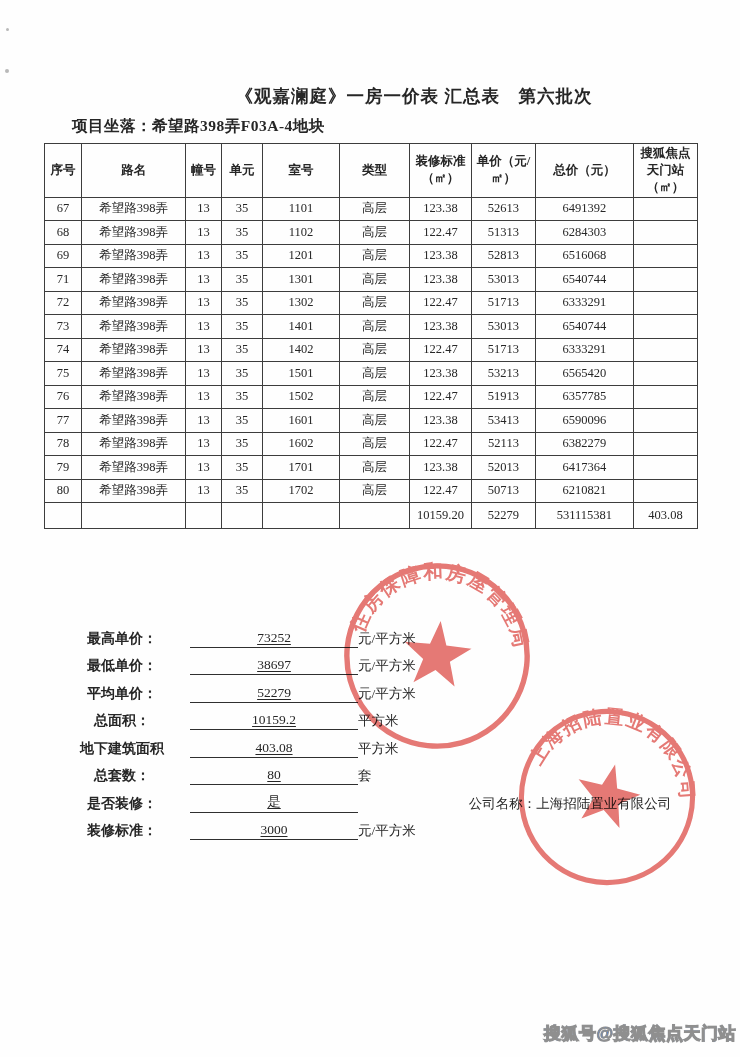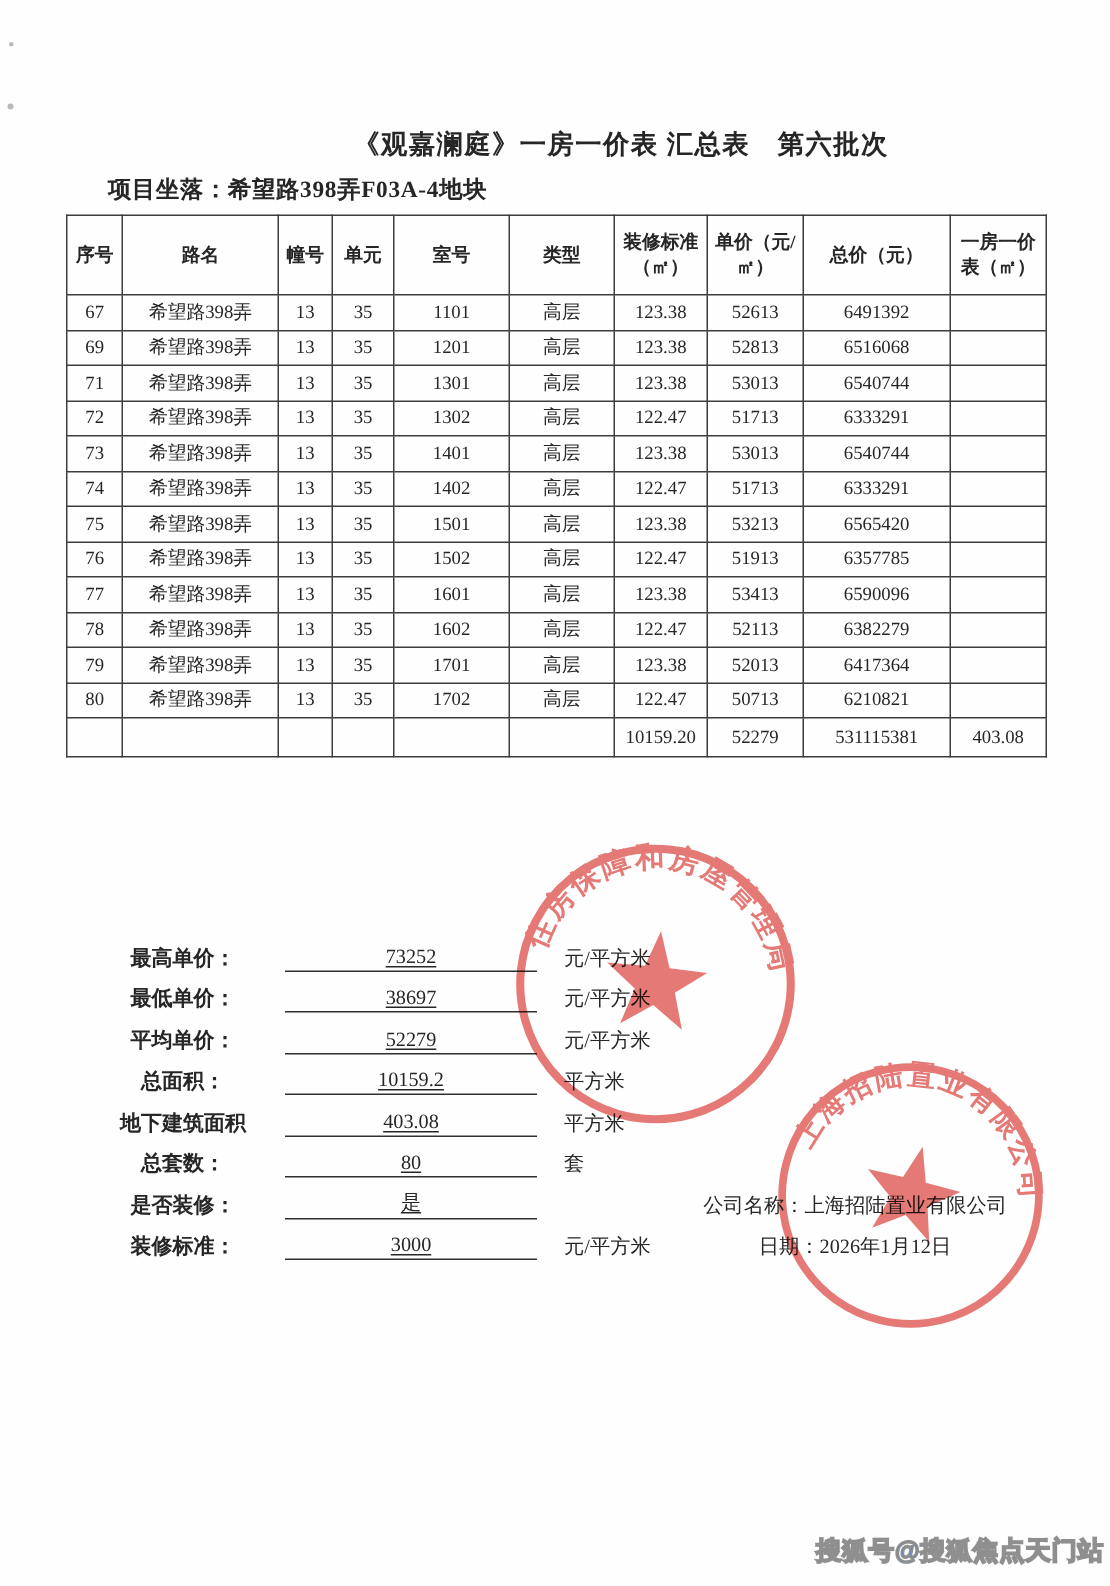--- a/index.html
+++ b/index.html
@@ -31,21 +31,21 @@
   .summary-row{display:flex;align-items:flex-end;height:27.5px;}
   .summary-label{
     width:112px;text-align:center;font-weight:bold;font-size:14px;
     white-space:nowrap;
   }
   .summary-line{
     width:168px;margin-left:12px;border-bottom:1.6px solid #2f2f2f;
     text-align:center;font-size:13.5px;padding-bottom:1px;
   }
   .summary-value{text-decoration:underline;text-underline-offset:2px;margin-top:26px;}
-  .summary-unit{margin-left:18px;font-size:13.5px;white-space:nowrap;}
+  .summary-unit{font-size:13.5px;white-space:nowrap;}
   .company-block{
     position:absolute;top:790px;left:420px;width:300px;text-align:center;
     font-size:13.5px;line-height:27px;
   }
   .stamp{position:absolute;mix-blend-mode:multiply;opacity:0.74;}
   .stamp svg{display:block;}
   .watermark{
     position:absolute;right:4px;bottom:12px;
     font-family:"Liberation Sans","DejaVu Sans",sans-serif;
     font-size:17px;font-weight:bold;letter-spacing:0.5px;
@@ -82,34 +82,46 @@
       <tr>
           <th>序号</th>
           <th>路名</th>
           <th>幢号</th>
           <th>单元</th>
           <th>室号</th>
           <th>类型</th>
           <th>装修标准（㎡）</th>
           <th>单价（元/㎡）</th>
           <th>总价（元）</th>
-          <th>一房一价表（㎡）</th>
+          <th>搜狐焦点天门站（㎡）</th>
         </tr>
     </thead>
     <tbody>
         <tr>
           <td>67</td>
           <td>希望路398弄</td>
           <td>13</td>
           <td>35</td>
           <td>1101</td>
           <td>高层</td>
           <td>123.38</td>
           <td>52613</td>
           <td>6491392</td>
+          <td></td>
+        </tr>
+        <tr>
+          <td>68</td>
+          <td>希望路398弄</td>
+          <td>13</td>
+          <td>35</td>
+          <td>1102</td>
+          <td>高层</td>
+          <td>122.47</td>
+          <td>51313</td>
+          <td>6284303</td>
           <td></td>
         </tr>
         <tr>
           <td>69</td>
           <td>希望路398弄</td>
           <td>13</td>
           <td>35</td>
           <td>1201</td>
           <td>高层</td>
           <td>123.38</td>
@@ -290,21 +302,20 @@
       </div>
       <div class="summary-row">
         <span class="summary-label">装修标准：</span>
         <span class="summary-line"><span class="summary-value">3000</span></span>
         <span class="summary-unit">元/平方米</span>
       </div>
     </div>
 
   <div class="company-block">
     <div>公司名称：上海招陆置业有限公司</div>
-    <div>日期：2026年1月12日</div>
   </div>
 
   <div class="stamp" style="left:339px;top:558px;width:196px;height:196px;transform:rotate(6deg);">
     <svg width="196" height="196" viewBox="-100 -100 200 200">
       <circle cx="0" cy="0" r="92" fill="none" stroke="#dd4a44" stroke-width="5.5"></circle>
       <polygon fill="#dd4a44" points="0,-36 8.4,-11.6 34.2,-11.1 13.7,4.5 21.1,29.1 0,14.4 -21.1,29.1 -13.7,4.5 -34.2,-11.1 -8.4,-11.6"></polygon>
       <defs>
         <path id="arc1" d="M -58.5 52.5 A 79 79 0 1 1 58.5 52.5"></path>
       </defs>
       <text fill="#dd4a44" font-size="20" font-weight="bold" letter-spacing="2">

